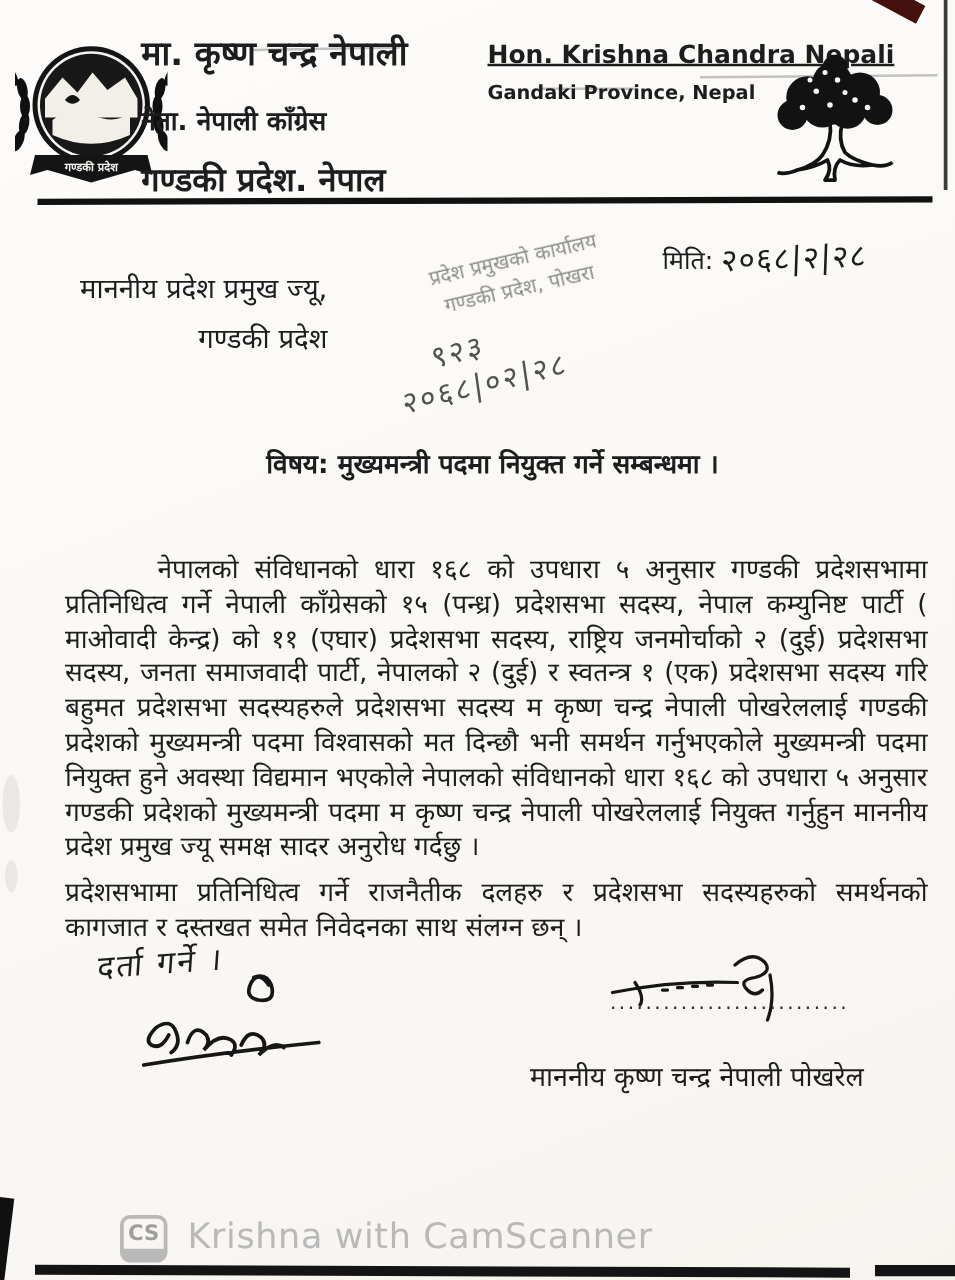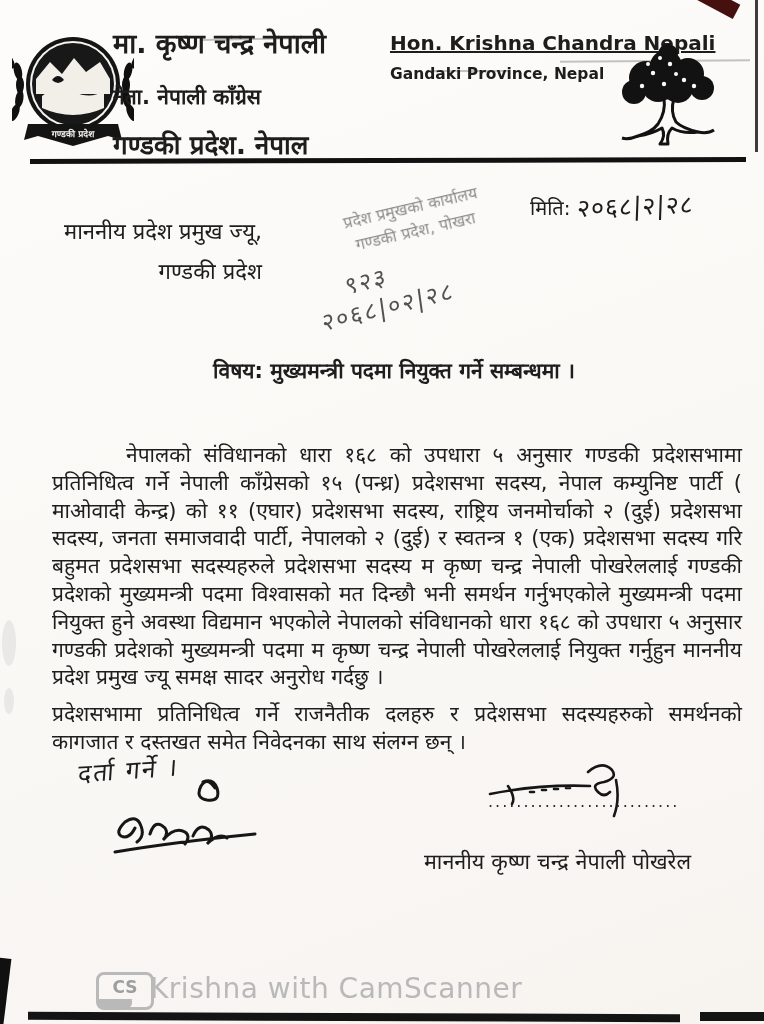--- a/index.html
+++ b/index.html
@@ -46,21 +46,21 @@
   .body-text p.p2{margin-top:9px;}
 
   
   .register-note{left:78px;top:752px;font-size:25px;transform:rotate(-4deg) skewX(-8deg);letter-spacing:2px;}
   .sig-left{left:95px;top:770px;}
   .sig-right{left:470px;top:752px;}
   .dotted{left:488px;top:792px;font-size:16px;letter-spacing:2px;color:#2a2a2a;}
   .sig-name{left:424px;top:826px;font-size:21.5px;font-weight:500;white-space:nowrap;margin-top:20px;}
 
   
-  .cs-badge{left:96px;top:972px;width:58px;height:38px;border:3px solid #b9b9b9;border-radius:8px;
+  .cs-badge{left:96px;top:972px;width:38px;height:38px;border:3px solid #b9b9b9;border-radius:8px;
             box-sizing:border-box;color:#9e9e9e;font-weight:bold;font-size:17px;text-align:center;line-height:24px;}
   .cs-badge .fillbar{position:absolute;left:-1px;bottom:-1px;width:34px;height:9px;background:#b9b9b9;border-radius:0 0 5px 5px;}
   .cs-text{left:150px;top:972px;font-size:28px;color:#b9b9b9;letter-spacing:0.5px;}
 
   
   .corner-mark{left:697px;top:-6px;width:42px;height:16px;background:#45100e;transform:rotate(28deg);}
   .edge-line{left:755px;top:0;width:3px;height:152px;background:#3c3c3c;}
   .top-scratch{height:2px;background:rgba(90,90,90,0.35);}
   .bottom-strip1{left:28px;top:1013px;width:652px;height:8px;background:#141414;transform:rotate(0.2deg);}
   .bottom-strip2{left:700px;top:1012px;width:64px;height:9px;background:#141414;}

